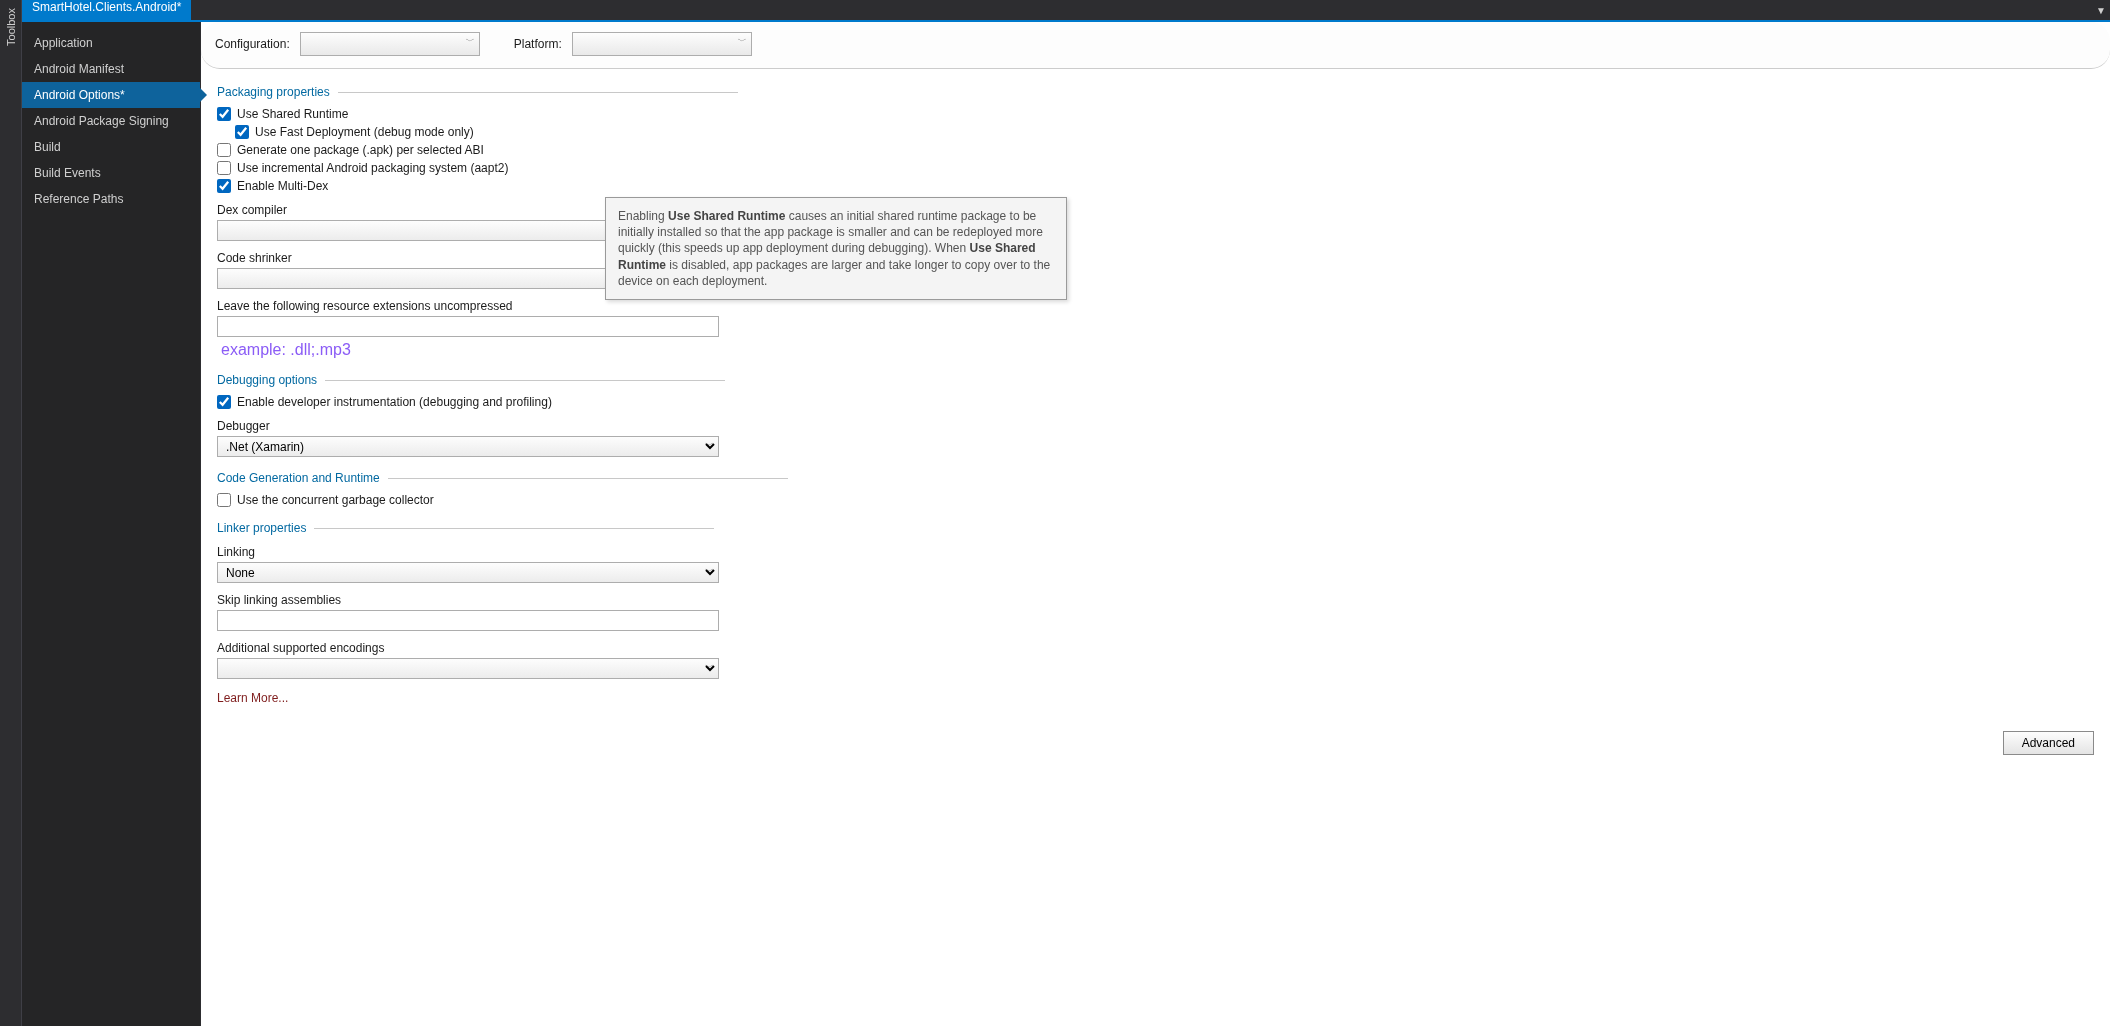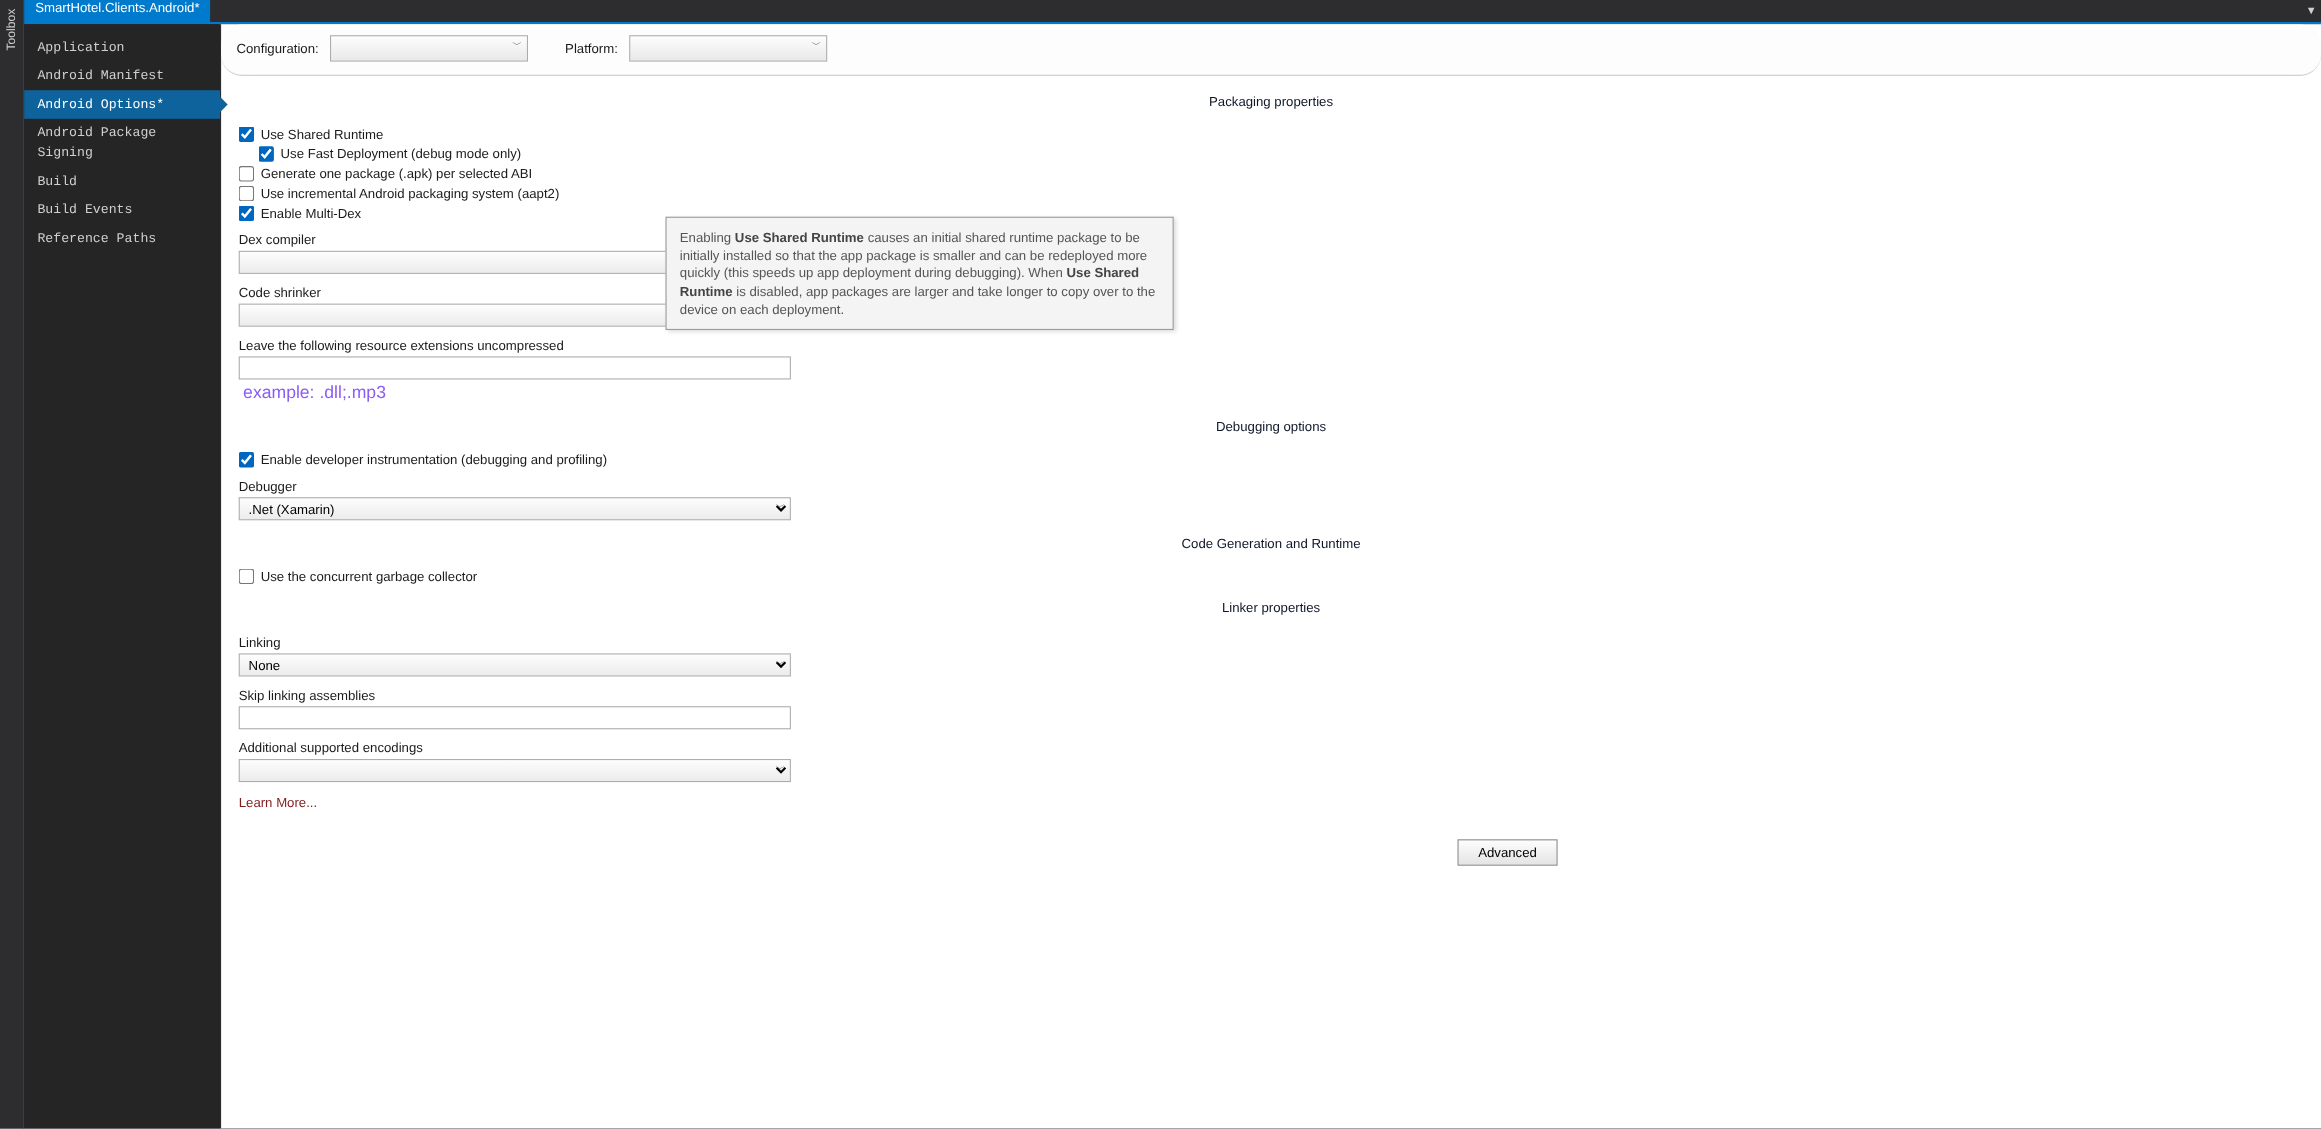--- a/index.html
+++ b/index.html
@@ -62,21 +62,20 @@
     background: #252526;
     color: #d0d0d0;
     padding-top: 8px;
     font-size: 12px;
   }
   .side-nav-item {
     padding: 4px 12px;
     cursor: pointer;
     line-height: 18px;
     position: relative;
-    font-family: Liberation Mono, monospace;
   }
   .side-nav-item.selected {
     background: #0e639c;
     color: #fff;
   }
   .side-nav-item.selected::after {
     content: "";
     position: absolute;
     right: -7px; top: 50%;
     transform: translateY(-50%);
@@ -121,23 +120,22 @@
     font-size: 9px; color: #555; pointer-events: none;
   }
 
   .form-body { padding: 12px 16px 20px 16px; position: relative; }
 
   .section-header {
     display: flex;
     align-items: center;
     margin: 14px 0 8px 0;
     font-size: 12px;
-    color: #0f172a;
+    color: #0369a1;
     gap: 8px;
-    flex-direction: column;
   }
   .section-header .rule { flex:1; height:1px; background:#c8c8c8; max-width: 400px; }
   .section-header:first-child { margin-top: 4px; }
 
   .row { margin: 4px 0; display:flex; align-items:center; gap:6px; }
   .row.indent { margin-left: 18px; }
   label.cb { display:flex; align-items:center; gap:6px; cursor:pointer; font-size:12px; }
   input[type=checkbox] { width:14px; height:14px; accent-color:#0067c0; }
 
   .field-label { display:block; margin-top:10px; margin-bottom:3px; font-size:12px; }
@@ -148,21 +146,21 @@
     background: linear-gradient(#fdfdfd,#ececec);
     font-family: inherit;
     font-size: 12px;
     padding: 1px 4px;
   }
   .wide-input { background:#fff; }
   .hint { font-size:16px; color:#8b5cf6; margin-top:4px; margin-left:4px; }
 
   .link { color:#7f1d1d; cursor:pointer; font-size:12px; }
 
-  .adv-btn-row { display:flex; justify-content:center; margin-top:26px; margin-left:430px; }
+  .adv-btn-row { display:flex; justify-content:flex-end; margin-top:26px; margin-left:430px; }
   .adv-btn {
     padding: 4px 18px;
     border: 1px solid #8a8a8a;
     background: linear-gradient(#fdfdfd,#e4e4e4);
     font-family: inherit; font-size:12px;
     cursor:pointer;
   }
 
   
   .tooltip {

